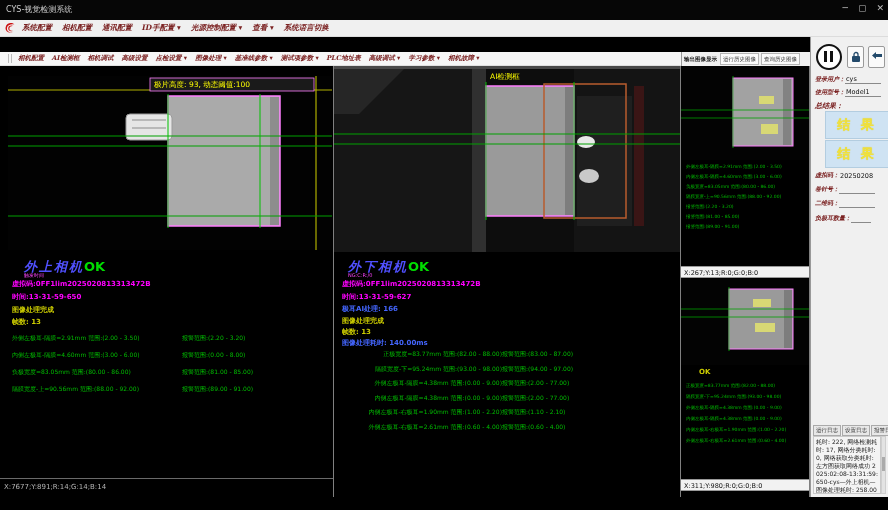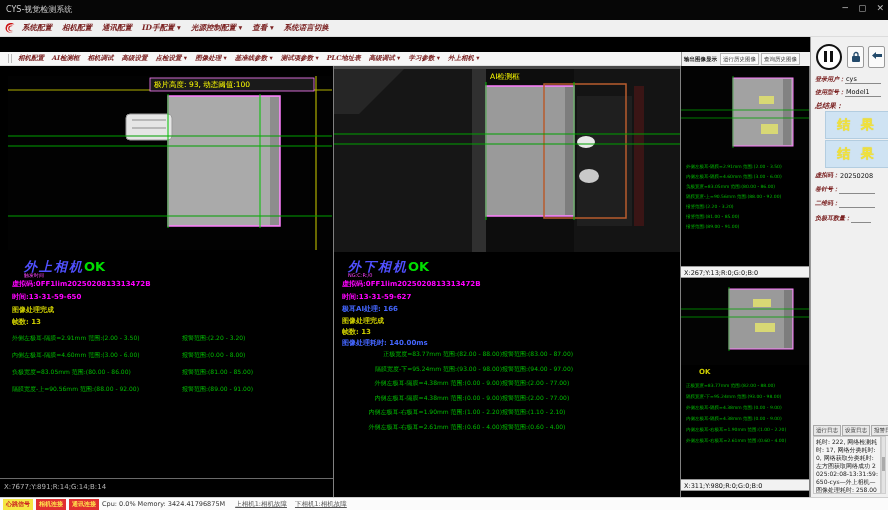--- a/index.html
+++ b/index.html
@@ -139,21 +139,21 @@
         <span class="tool-item">AI检测框</span>
         <span class="tool-item">相机调试</span>
         <span class="tool-item">高级设置</span>
         <span class="tool-item">点检设置 ▾</span>
         <span class="tool-item">图像处理 ▾</span>
         <span class="tool-item">基准线参数 ▾</span>
         <span class="tool-item">测试项参数 ▾</span>
         <span class="tool-item">PLC地址表</span>
         <span class="tool-item">高级调试 ▾</span>
         <span class="tool-item">学习参数 ▾</span>
-        <span class="tool-item">外上相机 ▾</span>
+        <span class="tool-item">相机故障 ▾</span>
       </div>
   </div>
 
   <div class="abs rv-header">
     <span class="rv-label">输出图像显示</span>
     <div style="display:flex">
 
     <span class="rv-tab">运行历史图像</span>
         <span class="rv-tab">查询历史图像</span>
       </div>
@@ -373,23 +373,15 @@
         <span class="log-tab">报警日志</span>
       </div>
     <div class="log-box">
       <div class="log-text">耗时: 222, 网络检测耗时: 17, 网络分类耗时: 0, 网络获取分类耗时: 左方图获取网络成功 2025:02:08-13:31:59:650-cys—外上相机—图像处理耗时: 258.00ms</div>
     </div>
     <div class="log-scroll">
       <div class="log-thumb"></div>
     </div>
   </div>
 
-  <div class="abs statusbar">
-    <span class="badge hb">心跳信号</span>
-    <span class="badge alarm">相机连接</span>
-    <span class="badge alarm">通讯连接</span>
-    <span class="sb-text">Cpu: 0.0% Memory: 3424.41796875M</span>
-    <span class="sb-warn">上相机1:相机故障</span>
-    <span class="sb-warn">下相机1:相机故障</span>
-  </div>
   <div class="abs bottom-fill"></div>
 
 </div>
 
 </body></html>

